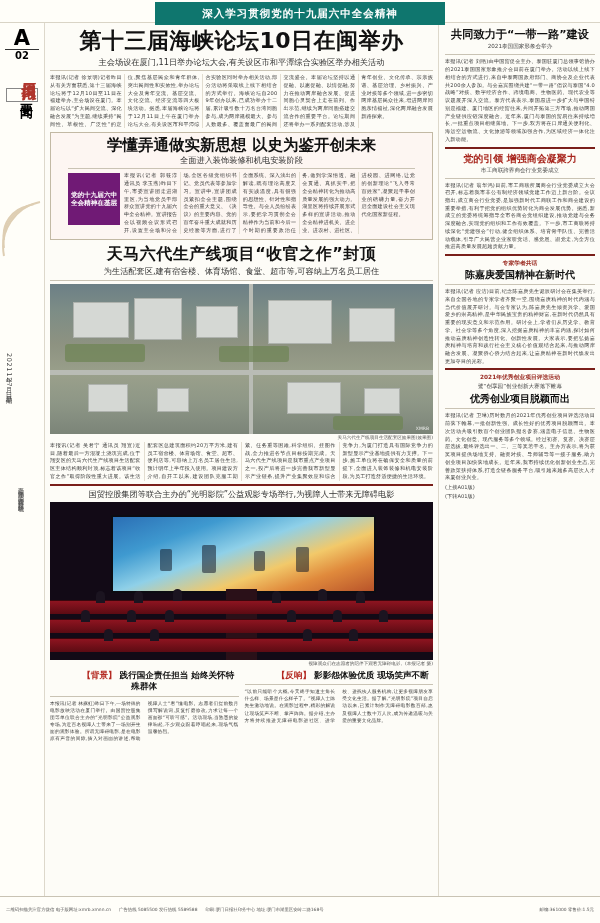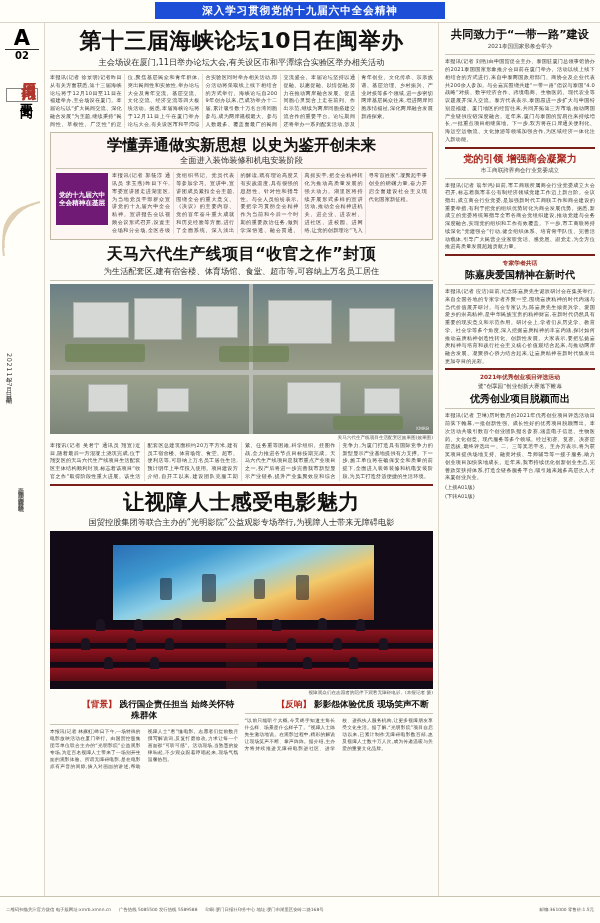--- a/index.html
+++ b/index.html
@@ -19,22 +19,22 @@
   
   .topbar{
     height:22px;
     position:relative;
     flex:0 0 auto;
     border-bottom:1px solid #d9d4c6;
     background:#fffef9;
   }
   .topbanner{
     position:absolute;left:155px;top:2px;
-    width:290px;height:17px;
-    background:#1d4ed8;
+    width:290px;height:23px;
+    background:#0f766e;
     color:#fff;
     font-size:10.5px;
     font-weight:bold;
     letter-spacing:1px;
     display:flex;align-items:center;justify-content:center;
     font-family:"DejaVu Sans","Liberation Sans",sans-serif;
   }
   
   .body{
     flex:1 1 auto;
@@ -132,21 +132,21 @@
     color:#3a3a3a;
     text-align:justify;
     word-break:break-all;
     letter-spacing:.2px;
   }
   .fake.small{font-size:4.7px;line-height:1.5;}
   
   .boxed{
     border:1px solid #c2b9a4;
     background:#fdf6f2;
-    padding:4px 5px 5px;
+    padding:4px 17px 5px;
     margin:4px 0 3px;
   }
   .h-mid{font-size:15.5px;}
   .badge{
     float:left;
     width:52px;height:52px;
     background:#701a75;
     color:#fff;
     font-size:6.6px;
     font-weight:bold;
@@ -278,21 +278,20 @@
           <div class="green" style="left:74%;top:132px;width:70px;height:14px"></div>
           <div class="wm">XMRB</div>
         </div>
         <div class="cap">天马六代生产线项目生活配套区效果图(效果图)</div>
         <div class="fake cols4">本报讯(记者 吴君宁 通讯员 翔宣)近日,随着最后一方混凝土浇筑完成,位于翔安区的天马六代生产线项目生活配套区主体结构顺利封顶,标志着该项目“收官之作”取得阶段性重大进展。该生活配套区总建筑面积约20万平方米,建有员工宿舍楼、体育场馆、食堂、超市、便利店等,可容纳上万名员工居住生活,预计明年上半年投入使用。项目建设方介绍,自开工以来,建设团队克服工期紧、任务重等困难,科学组织、挂图作战,全力推进各节点目标按期完成。天马六代生产线项目是我市重点产业项目之一,投产后将进一步完善我市新型显示产业链条,提升产业集聚效应和综合竞争力,为厦门打造具有国际竞争力的新型显示产业基地提供有力支撑。下一步,施工单位将在确保安全和质量的前提下,全面进入装饰装修和机电安装阶段,为员工打造舒适便捷的生活环境。</div>
       </div>
 
       <div class="rule-d"></div>
 
       <div>
-        <div class="headline h-main" style="font-size:21px">让视障人士感受电影魅力</div>
         <div class="h-sub">国贸控股集团等联合主办的“光明影院”公益观影专场举行,为视障人士带来无障碍电影</div>
         <div class="photo cinema">
           <div class="screen">
             <div class="scr-fig" style="left:18%;top:44%;width:12px;height:22px"></div>
             <div class="scr-fig" style="left:34%;top:38%;width:14px;height:28px"></div>
             <div class="scr-fig" style="left:54%;top:46%;width:11px;height:20px"></div>
             <div class="scr-fig" style="left:70%;top:40%;width:13px;height:25px"></div>
           </div>
           <div class="aisle"></div>
           <div class="seatrow" style="top:62%"></div>

